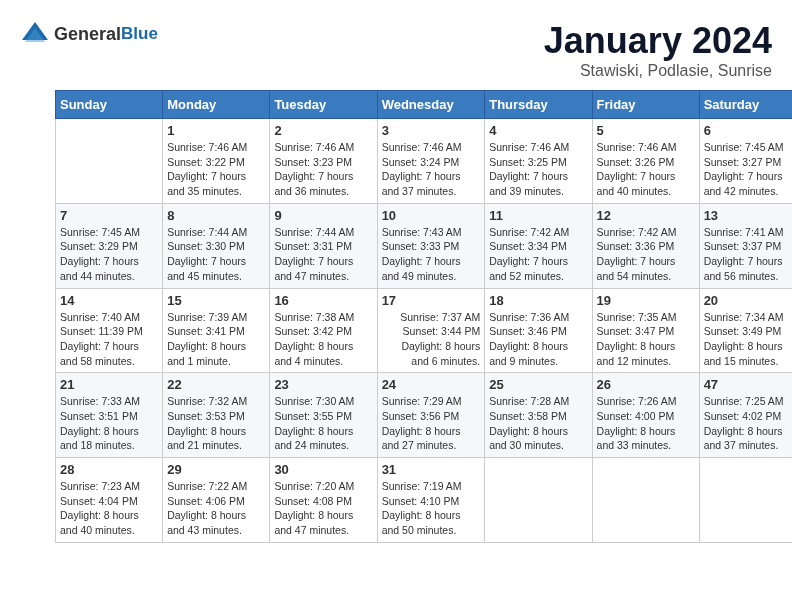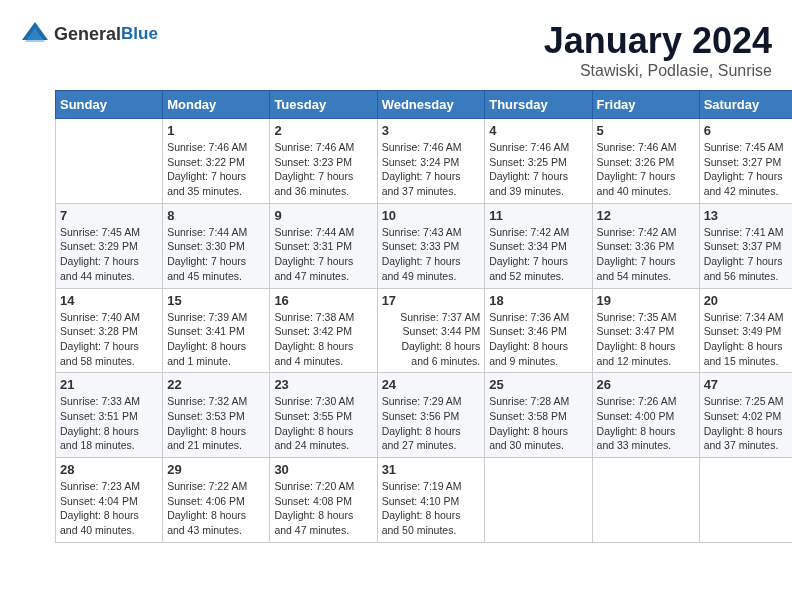--- a/index.html
+++ b/index.html
@@ -219,21 +219,21 @@
           <div class="day-info" style="white-space: pre-line;">Sunrise: 7:41 AM
 Sunset: 3:37 PM
 Daylight: 7 hours
 and 56 minutes.</div>
         </td>
       </tr>
       <tr>
         <td>
           <span class="day-number">14</span>
           <div class="day-info" style="white-space: pre-line;">Sunrise: 7:40 AM
-Sunset: 3:28 PM
+Sunset: 11:39 PM
 Daylight: 7 hours
 and 58 minutes.</div>
         </td>
         <td>
           <span class="day-number">15</span>
           <div class="day-info" style="white-space: pre-line;">Sunrise: 7:39 AM
 Sunset: 3:41 PM
 Daylight: 8 hours
 and 1 minute.</div>
         </td>

